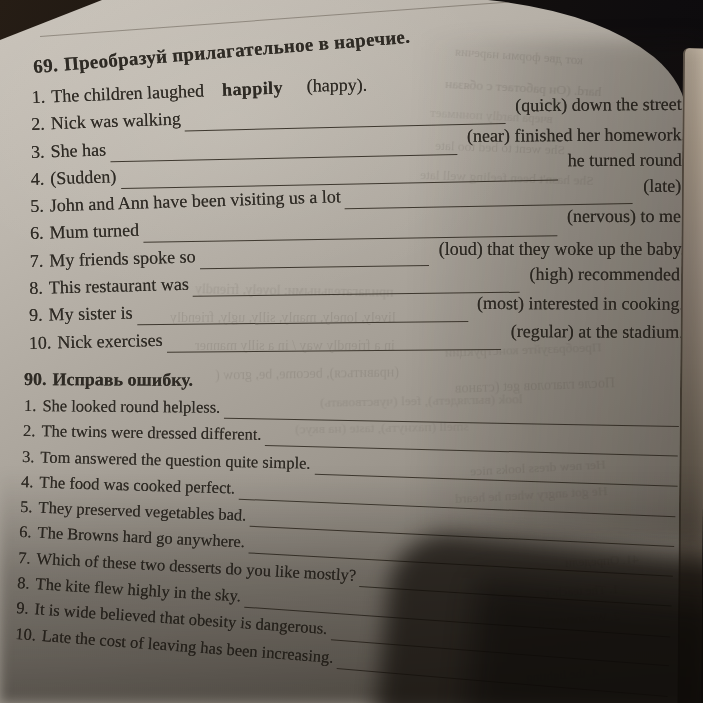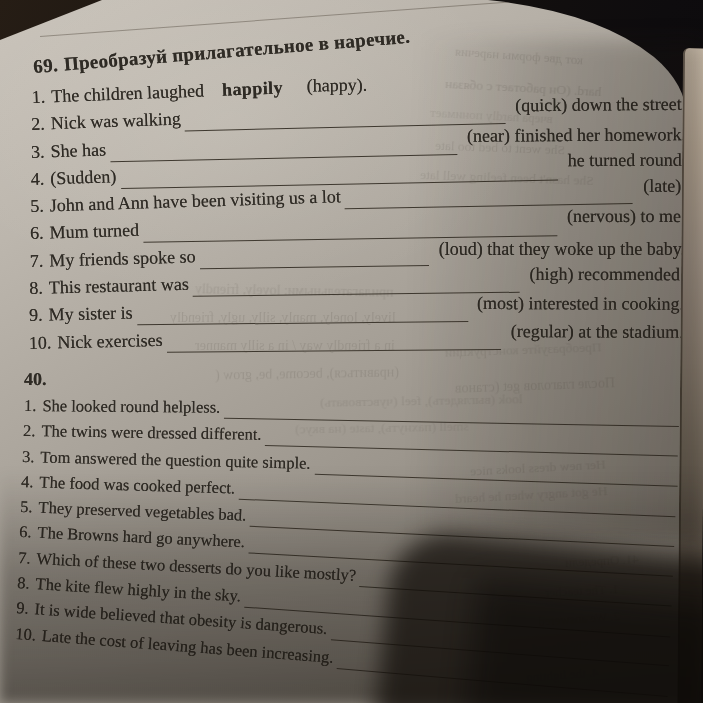--- a/index.html
+++ b/index.html
@@ -143,21 +143,22 @@
           </div>
           <div class="row row69" style="transform: translateX(-1.1px) rotate(-1.3deg);">
             <span class="num">10.</span>
             <span class="pre">Nick exercises</span>
             <div class="blank"></div>
             <span class="post">(regular) at the stadium.</span>
           </div>
         </div>
       <div class="gap"></div>
       <div class="row t70">
-        <span class="num">40.</span>
+        <span class="num">90.</span>
+        <span>Исправь ошибку.</span>
       </div>
       <div id="ex70">
           <div class="row row70" style="transform: translateX(-6px) rotate(0.5deg);">
             <span class="num">1.</span>
             <span class="pre">She looked round helpless.</span>
             <div class="blank"></div>
           </div>
           <div class="row row70" style="transform: translateX(-7px) rotate(0.92deg);">
             <span class="num">2.</span>
             <span class="pre">The twins were dressed different.</span>

